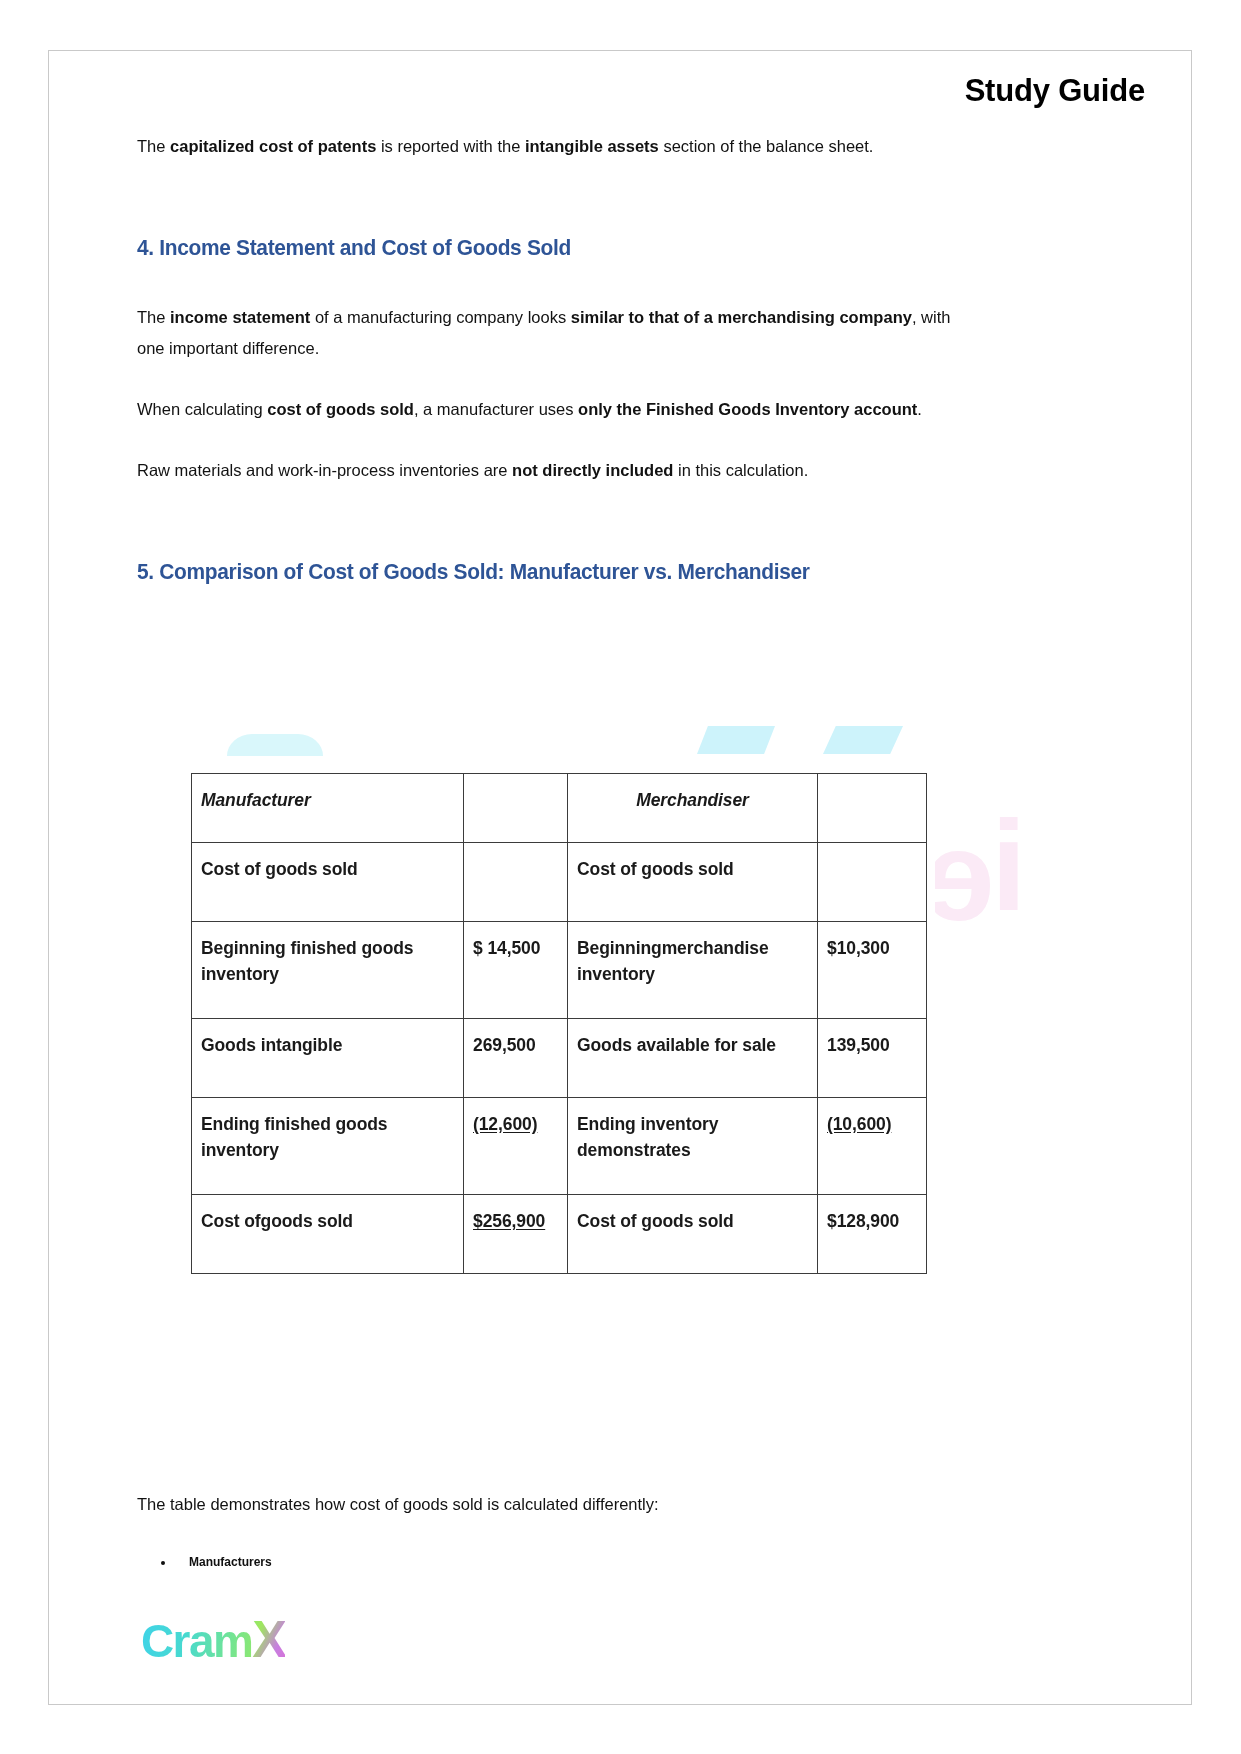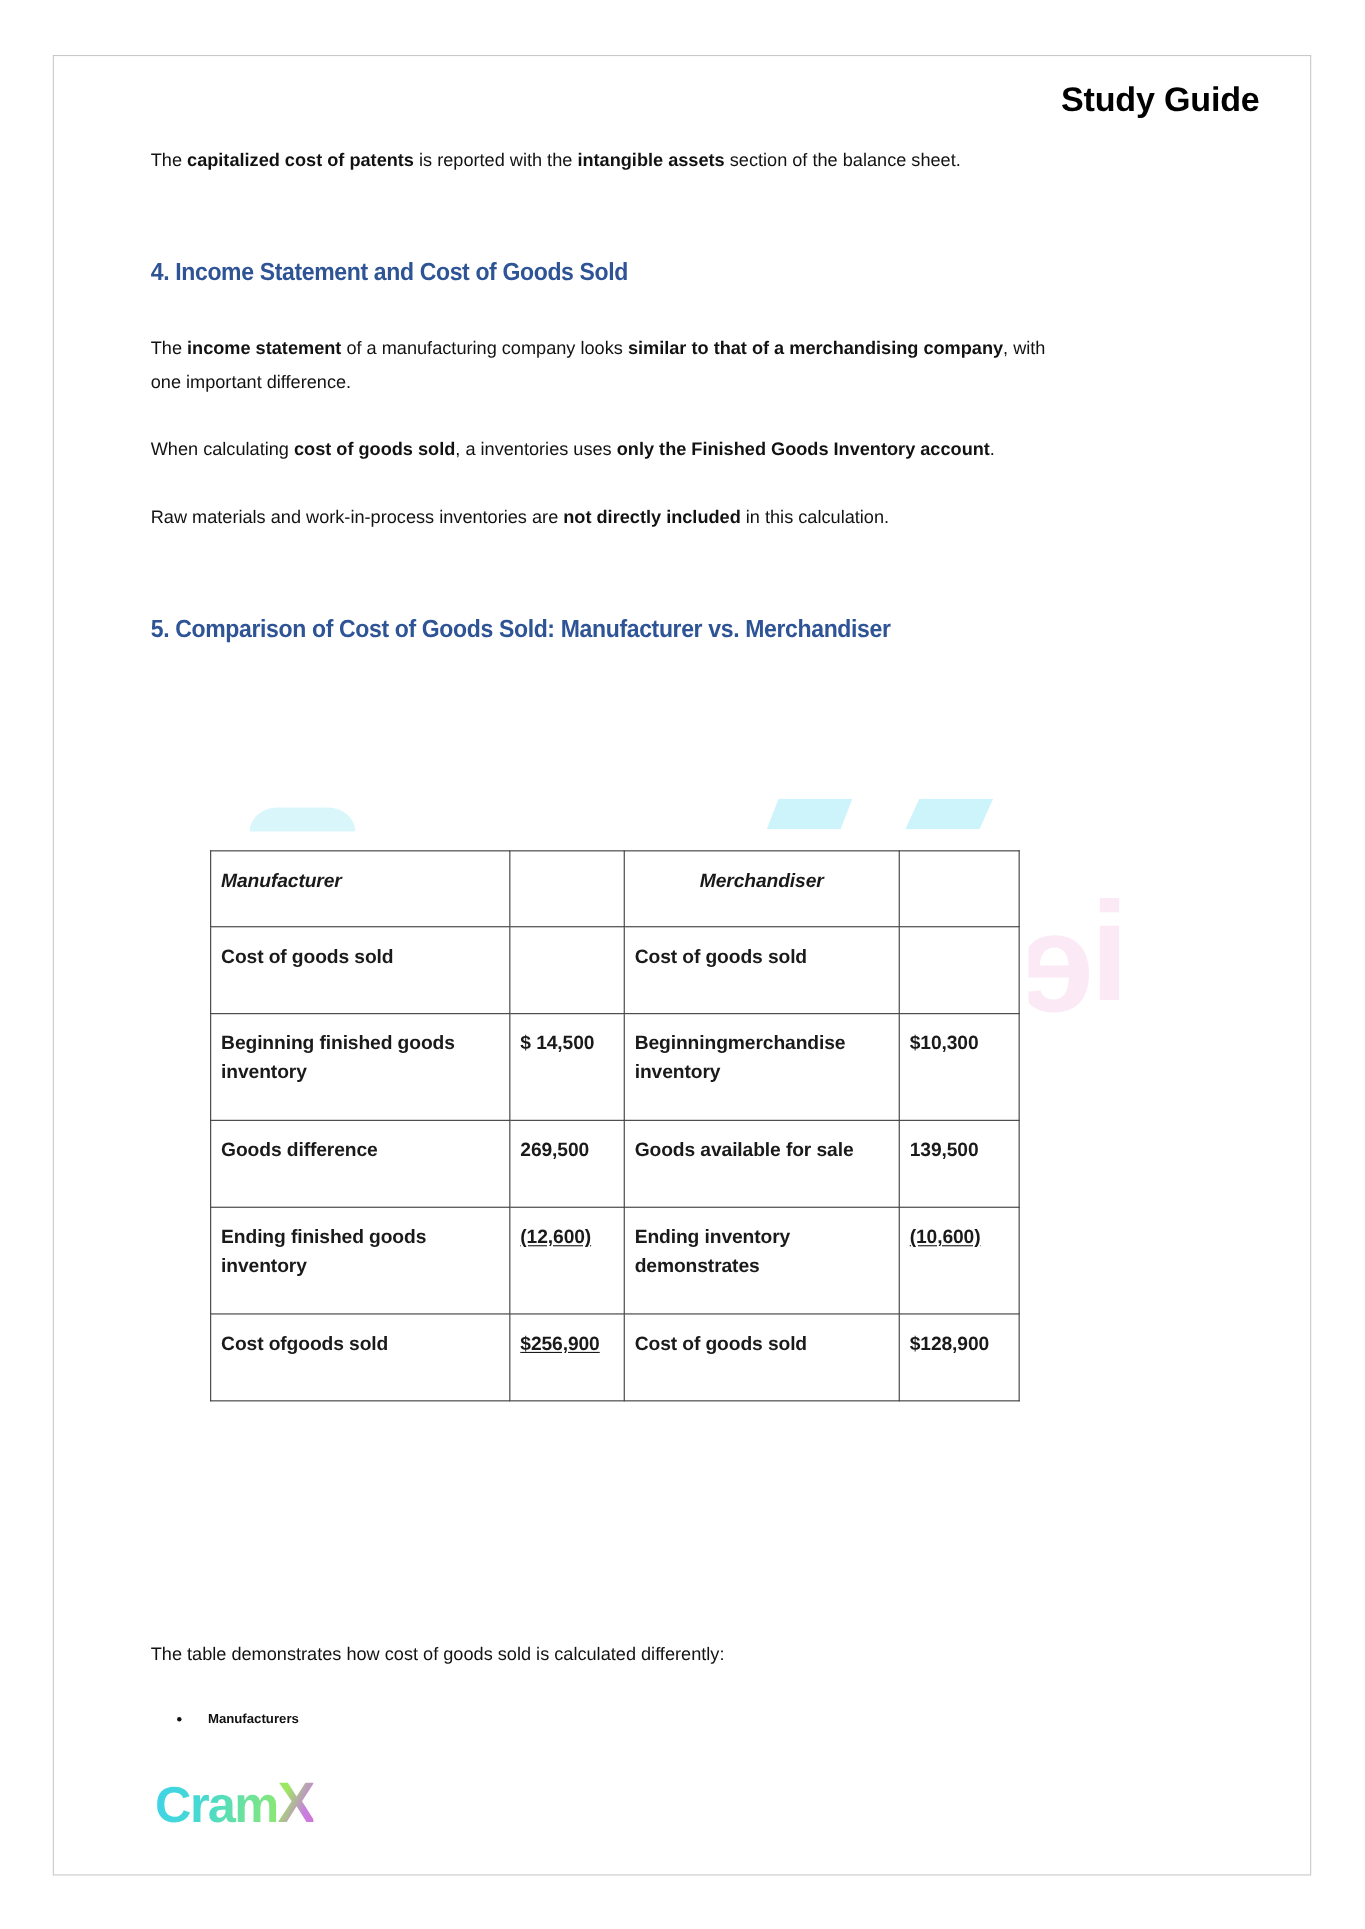--- a/index.html
+++ b/index.html
@@ -235,21 +235,21 @@
     <p class="body-text"><span>The </span><b>capitalized cost of patents</b><span> is reported with the </span><b>intangible assets</b><span> section of the balance sheet.</span></p>
 
     <div class="spacer-lg"></div>
 
     <h2 class="section-heading">4. Income Statement and Cost of Goods Sold</h2>
 
     <div class="spacer-md"></div>
 
     <p class="body-text"><span>The </span><b>income statement</b><span> of a manufacturing company looks </span><b>similar to that of a merchandising company</b><span>, with one important difference.</span></p>
     <div class="spacer-sm"></div>
-    <p class="body-text"><span>When calculating </span><b>cost of goods sold</b><span>, a inventories uses </span><b>only the Finished Goods Inventory account</b><span>.</span></p>
+    <p class="body-text"><span>When calculating </span><b>cost of goods sold</b><span>, a manufacturer uses </span><b>only the Finished Goods Inventory account</b><span>.</span></p>
     <div class="spacer-sm"></div>
     <p class="body-text"><span>Raw materials and work-in-process inventories are </span><b>not directly included</b><span> in this calculation.</span></p>
 
     <div class="spacer-lg"></div>
 
     <h2 class="section-heading">5. Comparison of Cost of Goods Sold: Manufacturer vs. Merchandiser</h2>
 
   </div>
 
   <div class="wm" id="wm-cyan-arc"></div>
@@ -279,21 +279,21 @@
             <td class="lbl">Cost of goods sold</td>
             <td class="num"></td>
           </tr>
           <tr class="r-tall">
             <td class="lbl">Beginning finished goods inventory</td>
             <td class="num">$ 14,500</td>
             <td class="lbl">Beginningmerchandise inventory</td>
             <td class="num">$10,300</td>
           </tr>
           <tr class="r-two">
-            <td class="lbl">Goods difference</td>
+            <td class="lbl">Goods intangible</td>
             <td class="num">269,500</td>
             <td class="lbl">Goods available for sale</td>
             <td class="num">139,500</td>
           </tr>
           <tr class="r-tall">
             <td class="lbl">Ending finished goods inventory</td>
             <td class="num"><span class="ul">(12,600)</span></td>
             <td class="lbl">Ending inventory demonstrates</td>
             <td class="num"><span class="ul">(10,600)</span></td>
           </tr>

